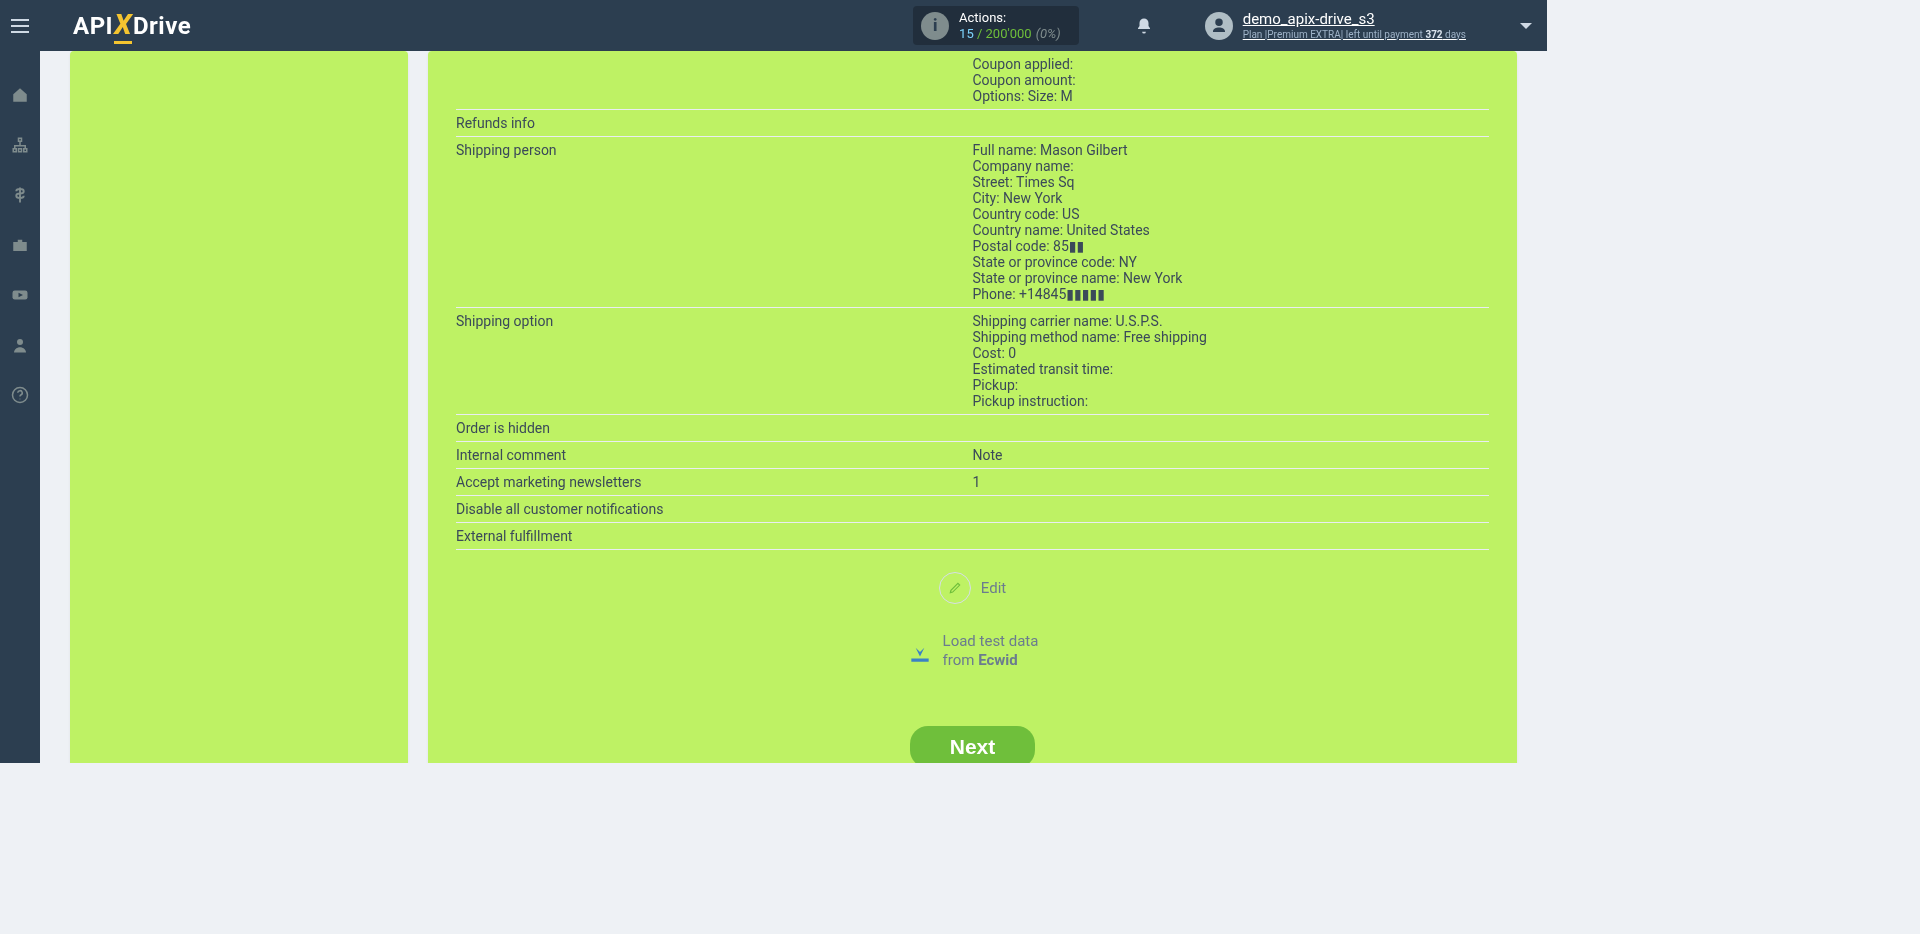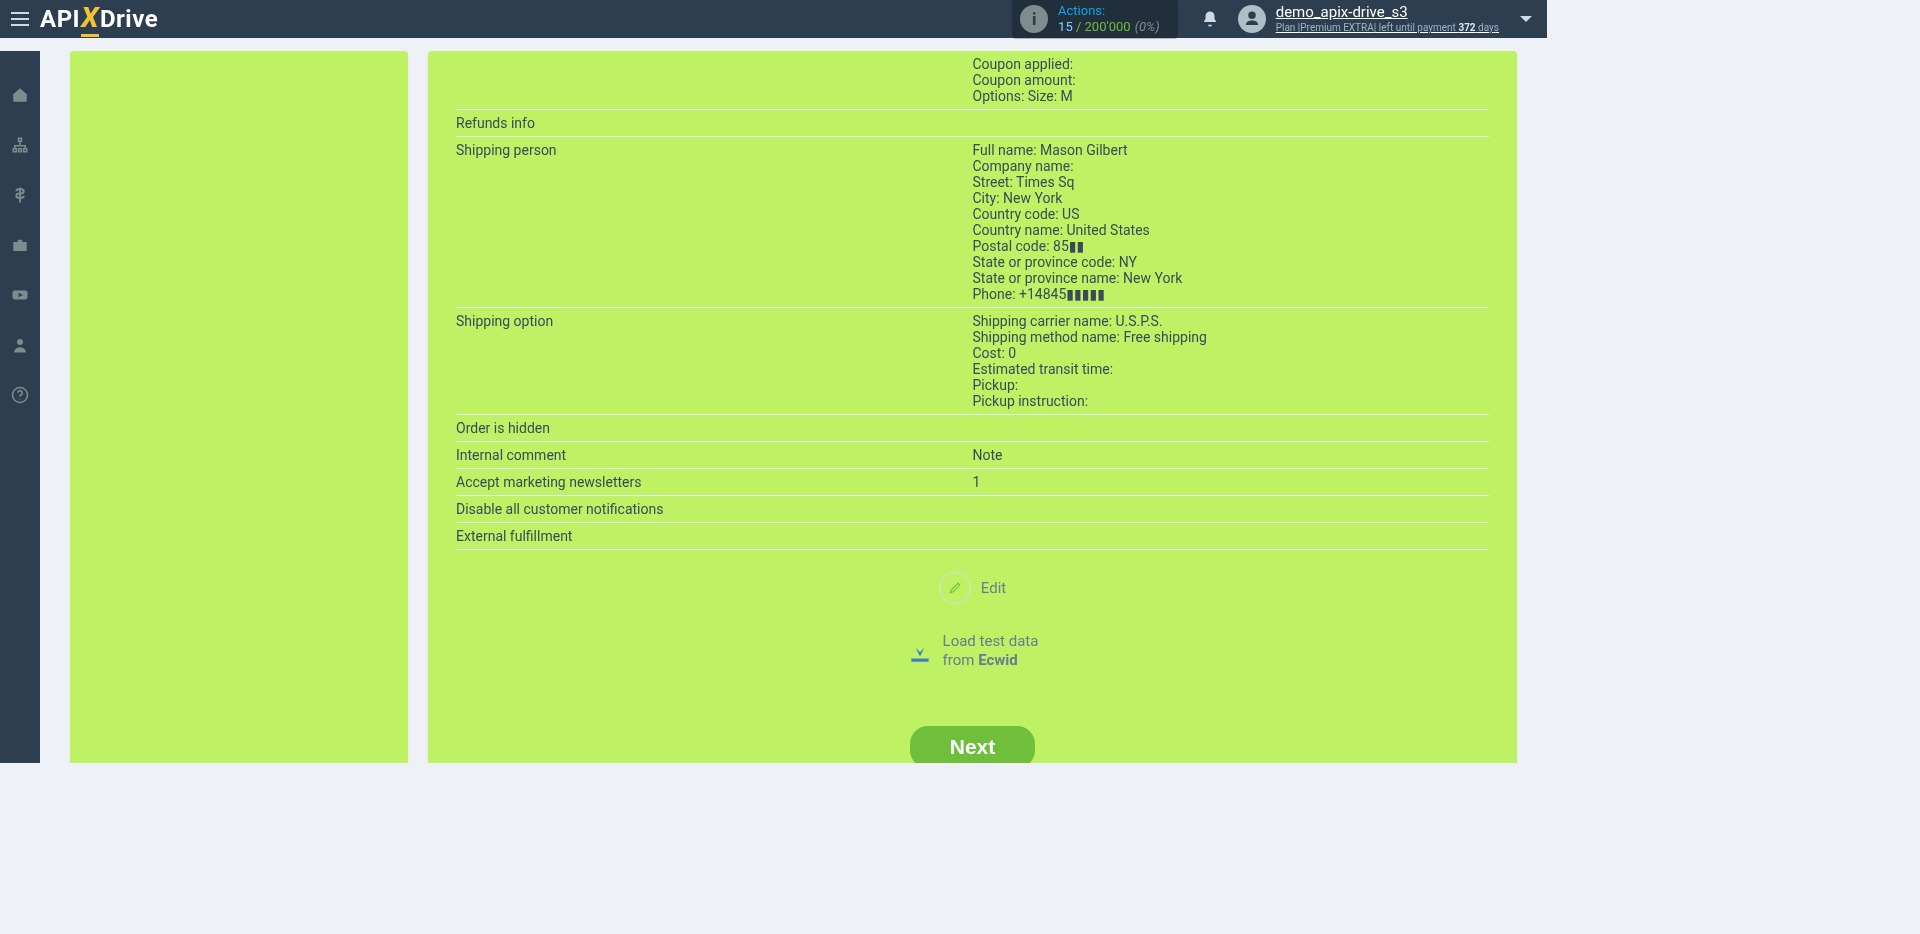--- a/index.html
+++ b/index.html
@@ -1,35 +1,35 @@
 <!DOCTYPE html>
 <html><head>
   <meta charset="utf-8">
   <style>
     * { margin: 0; padding: 0; box-sizing: border-box; }
     body { font-family: -apple-system, BlinkMacSystemFont, "Segoe UI", Roboto, Helvetica, Arial, sans-serif; background: #eef1f5; color: #2c3e50; font-size: 14px; overflow: hidden; }
     
     .page { width: 1547px; height: 763px; position: relative; }
     
     
-    .header { height: 38px; background: #2c3e50; display: flex; align-items: center; color: #fff; position: relative; z-index: 100; }
+    .header { height: 51px; background: #2c3e50; display: flex; align-items: center; color: #fff; position: relative; z-index: 100; gap: 33px; }
     .hamburger { width: 40px; display: flex; justify-content: center; cursor: pointer; }
     .hamburger svg { width: 18px; height: 14px; }
     .logo-wrap { padding-left: 0; display: flex; align-items: center; }
     .logo { font-size: 24px; font-weight: 700; letter-spacing: 0.5px; display: flex; align-items: baseline; }
     .logo .api { color: #fff; }
     .logo .x   { color: #f4c430; font-style: italic; font-size: 28px; font-weight: 800; margin: 0 1px; border-bottom: 3px solid #f4c430; padding-bottom: 0; }
     .logo .drive { color: #fff; }
 
     .header-spacer { flex: 1; }
     
     .actions-box { background: rgba(0,0,0,0.25); border-radius: 4px; display: flex; align-items: center; gap: 10px; padding: 4px 18px 4px 8px; margin-right: 14px; }
     .actions-box .info-ico { width: 28px; height: 28px; border-radius: 50%; background: #7f8c8d; display: flex; align-items: center; justify-content: center; color: #2c3e50; font-weight: 900; font-size: 16px; }
     .actions-text { line-height: 1.2; font-size: 13px; }
-    .actions-text .lbl   { color: #0ea5e9; }
+    .actions-text .lbl   { color: #ffffff; }
     .actions-line2 .cur  { color: #7dd3fc; font-weight: 400; }
     .actions-line2 .slash{ color: #6fbf3b; }
     .actions-line2 .max  { color: #6fbf3b; }
     .actions-line2 .pct  { color: #7f8c8d; font-style: italic; margin-left: 4px; }
 
     .bell-wrap { width: 36px; display:flex; justify-content:center; margin-right: 10px; cursor:pointer; }
     .bell-wrap svg { width: 18px; height: 20px; fill: #cfd9e4; }
 
     .user-wrap { display: flex; align-items: center; gap: 10px; margin-right: 20px; text-decoration: underline; }
     .avatar-ico { width: 28px; height: 28px; border-radius: 50%; background: #b0bec5; display:flex; align-items:center; justify-content:center; }

